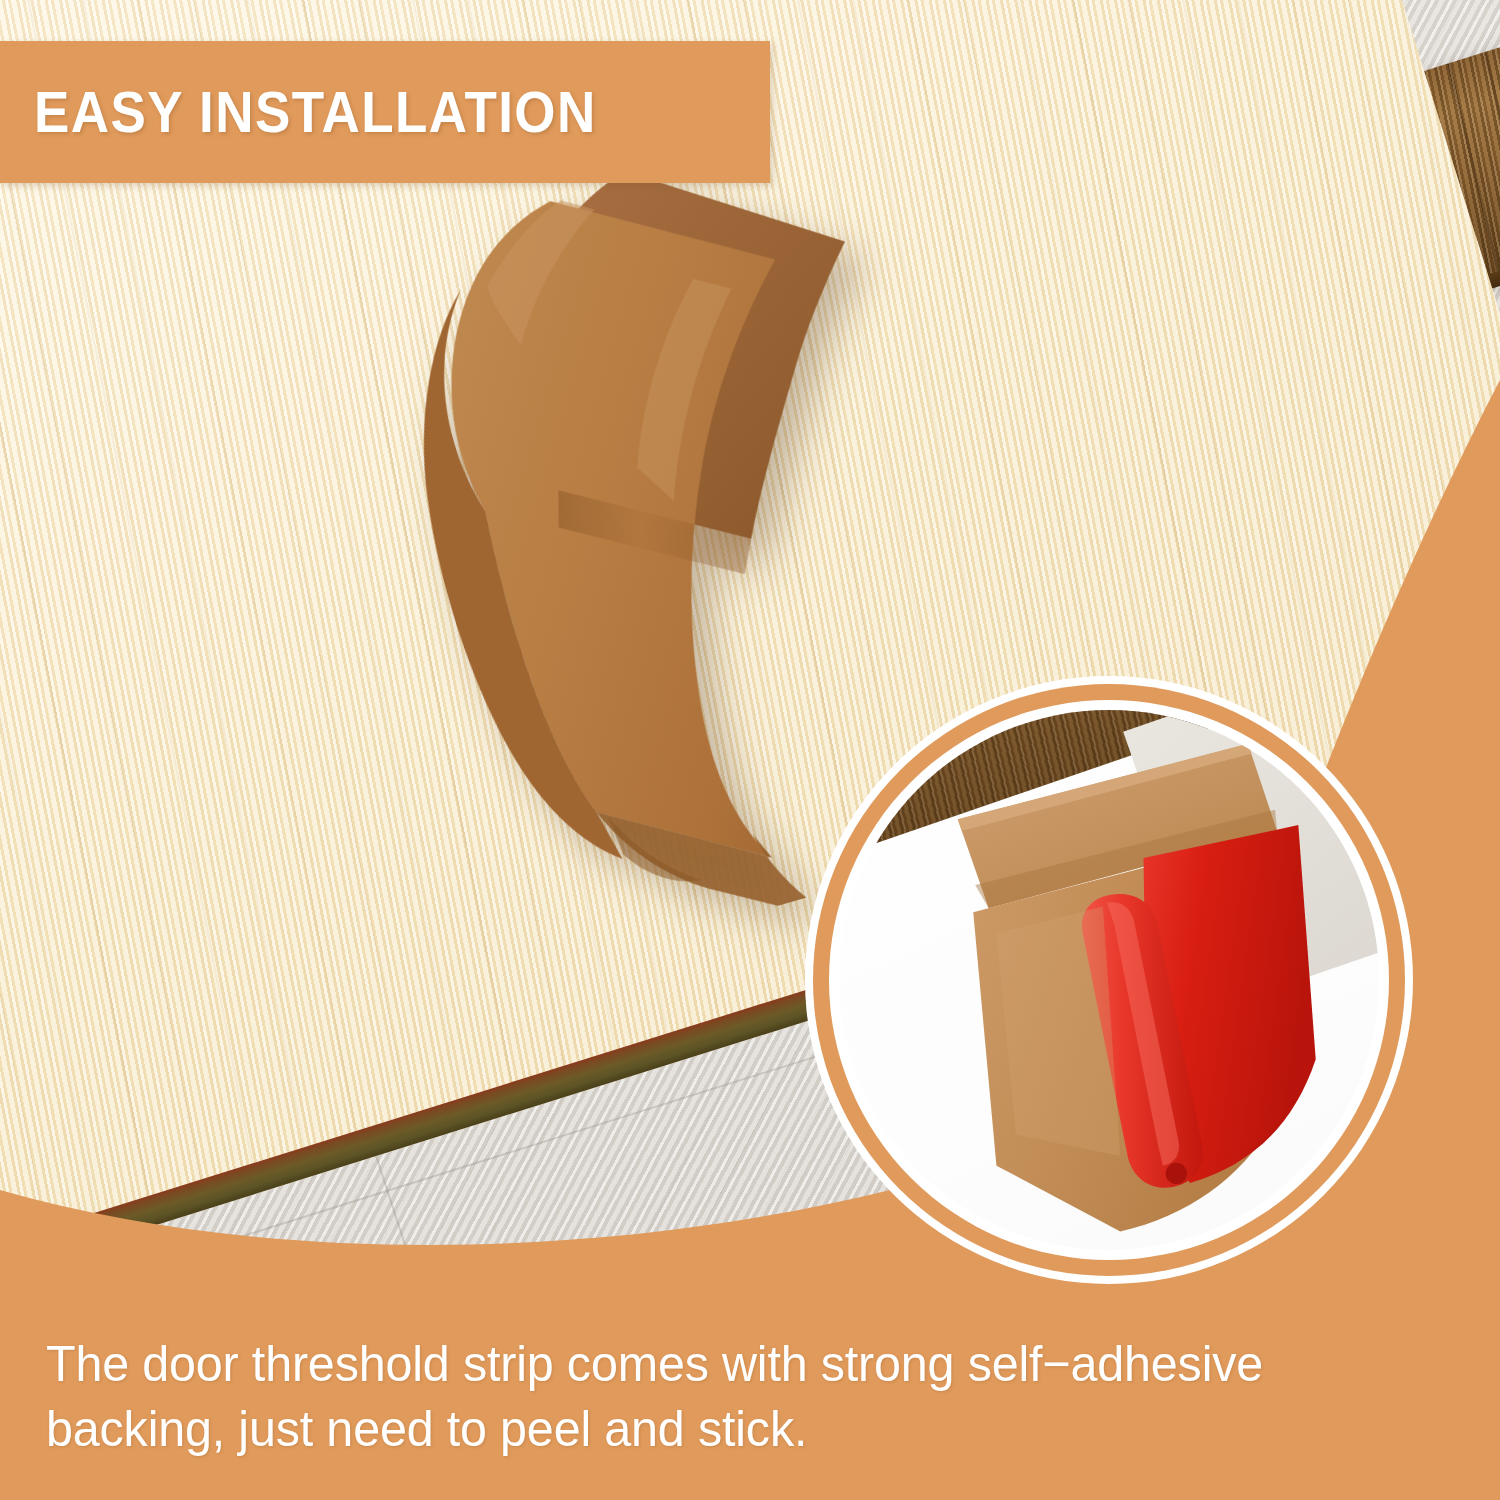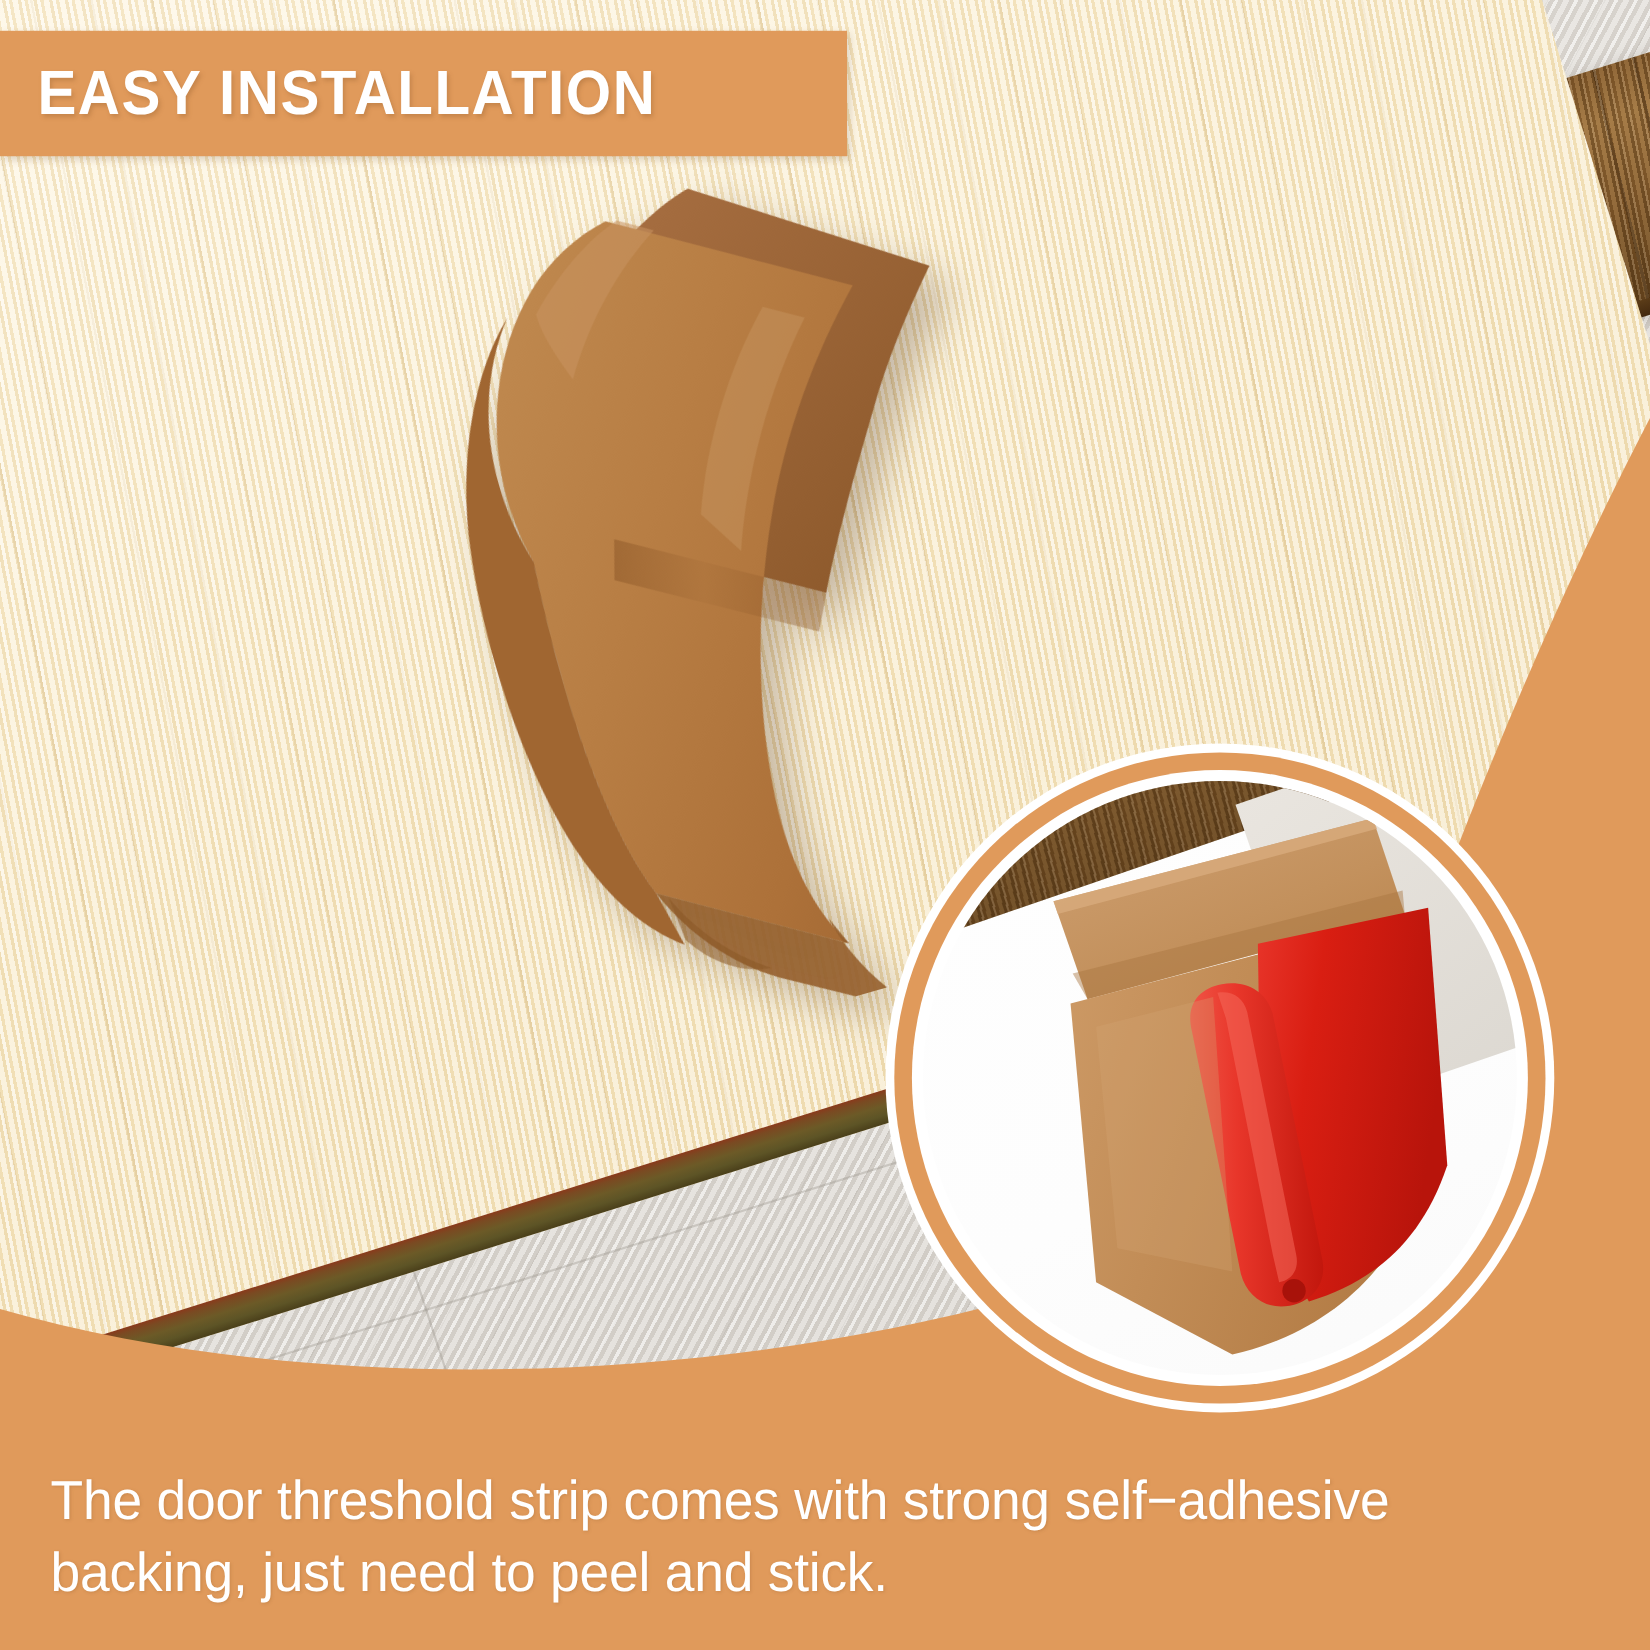--- a/index.html
+++ b/index.html
@@ -98,22 +98,22 @@
     position:absolute;left:0;bottom:0;width:1500px;height:430px;
   }
   .band svg{width:100%;height:100%;display:block;}
 
   
   .wedge{position:absolute;right:0;top:380px;width:420px;height:760px;}
   .wedge svg{width:100%;height:100%;display:block;}
 
   
   .banner{
-    position:absolute;left:0;top:28px;
-    width:770px;height:114px;
+    position:absolute;left:0;top:41px;
+    width:770px;height:142px;
     display:flex;align-items:center;
     box-shadow:3px 3px 7px rgba(120,80,40,.22);
   }
   .banner-title{
     margin-left:34px;
     color:#ffffff;
     font-size:57px;
     font-weight:bold;
     letter-spacing:1.5px;
     font-family:"Liberation Sans", sans-serif;

